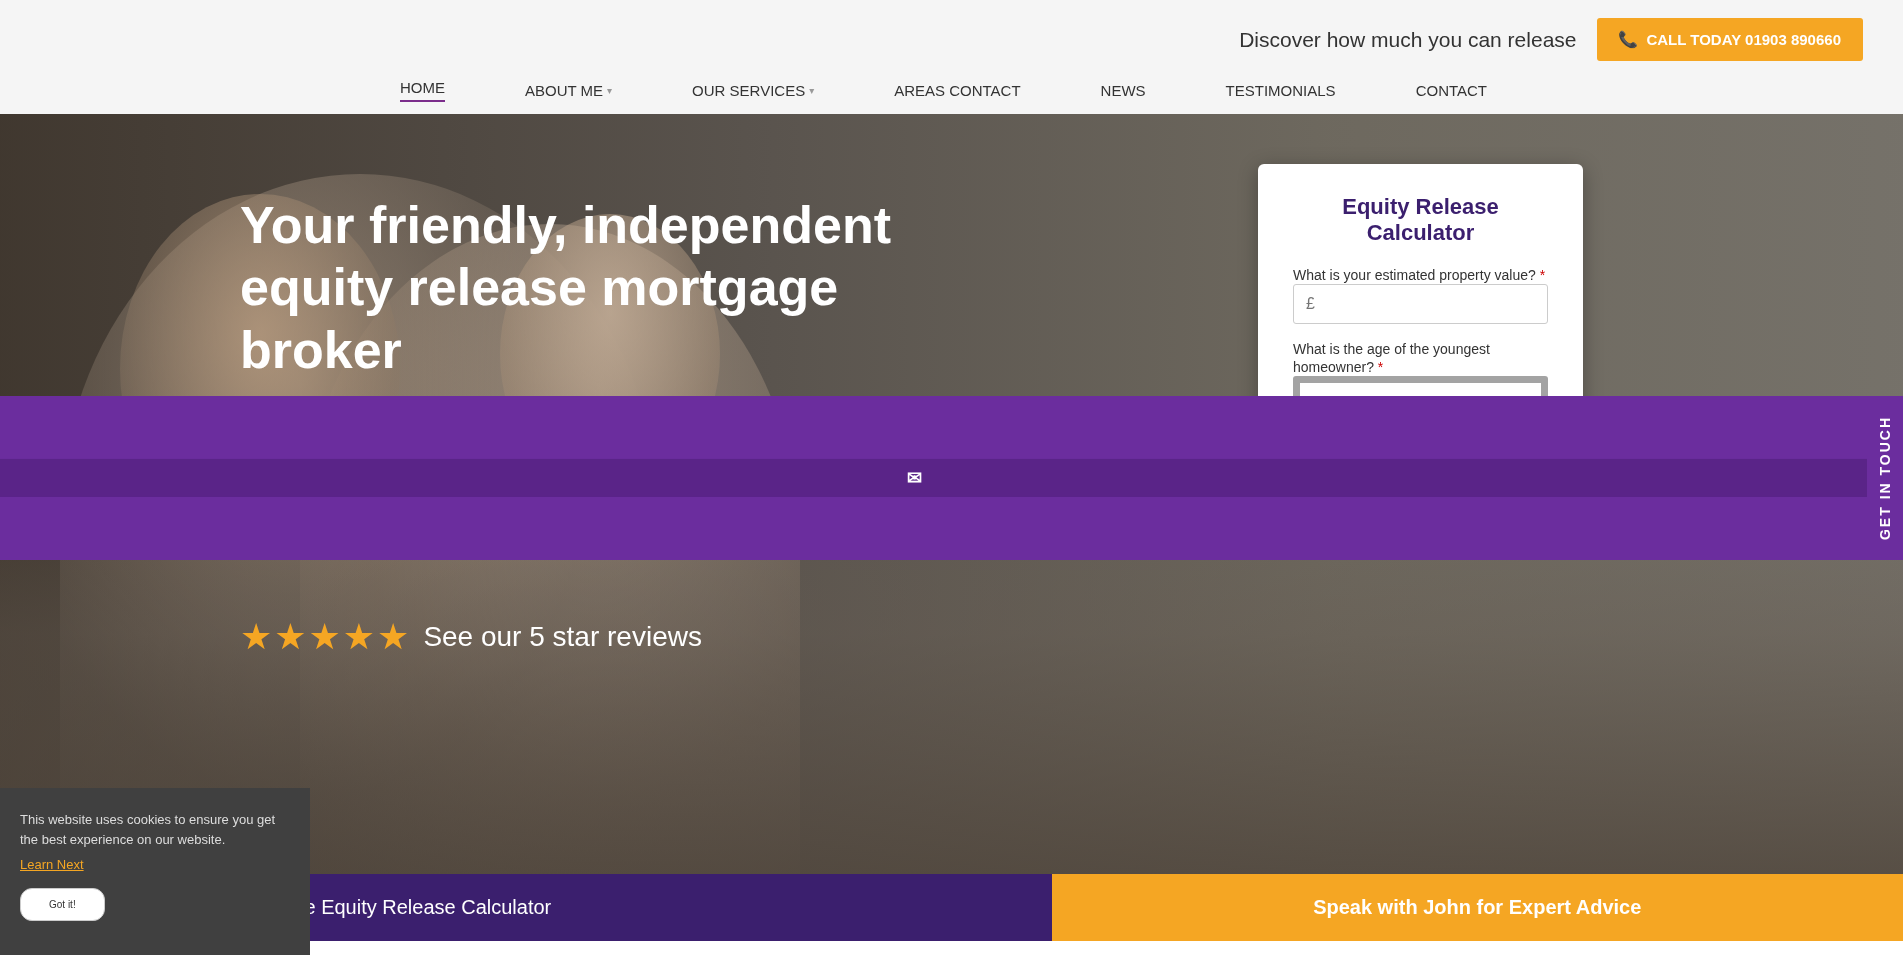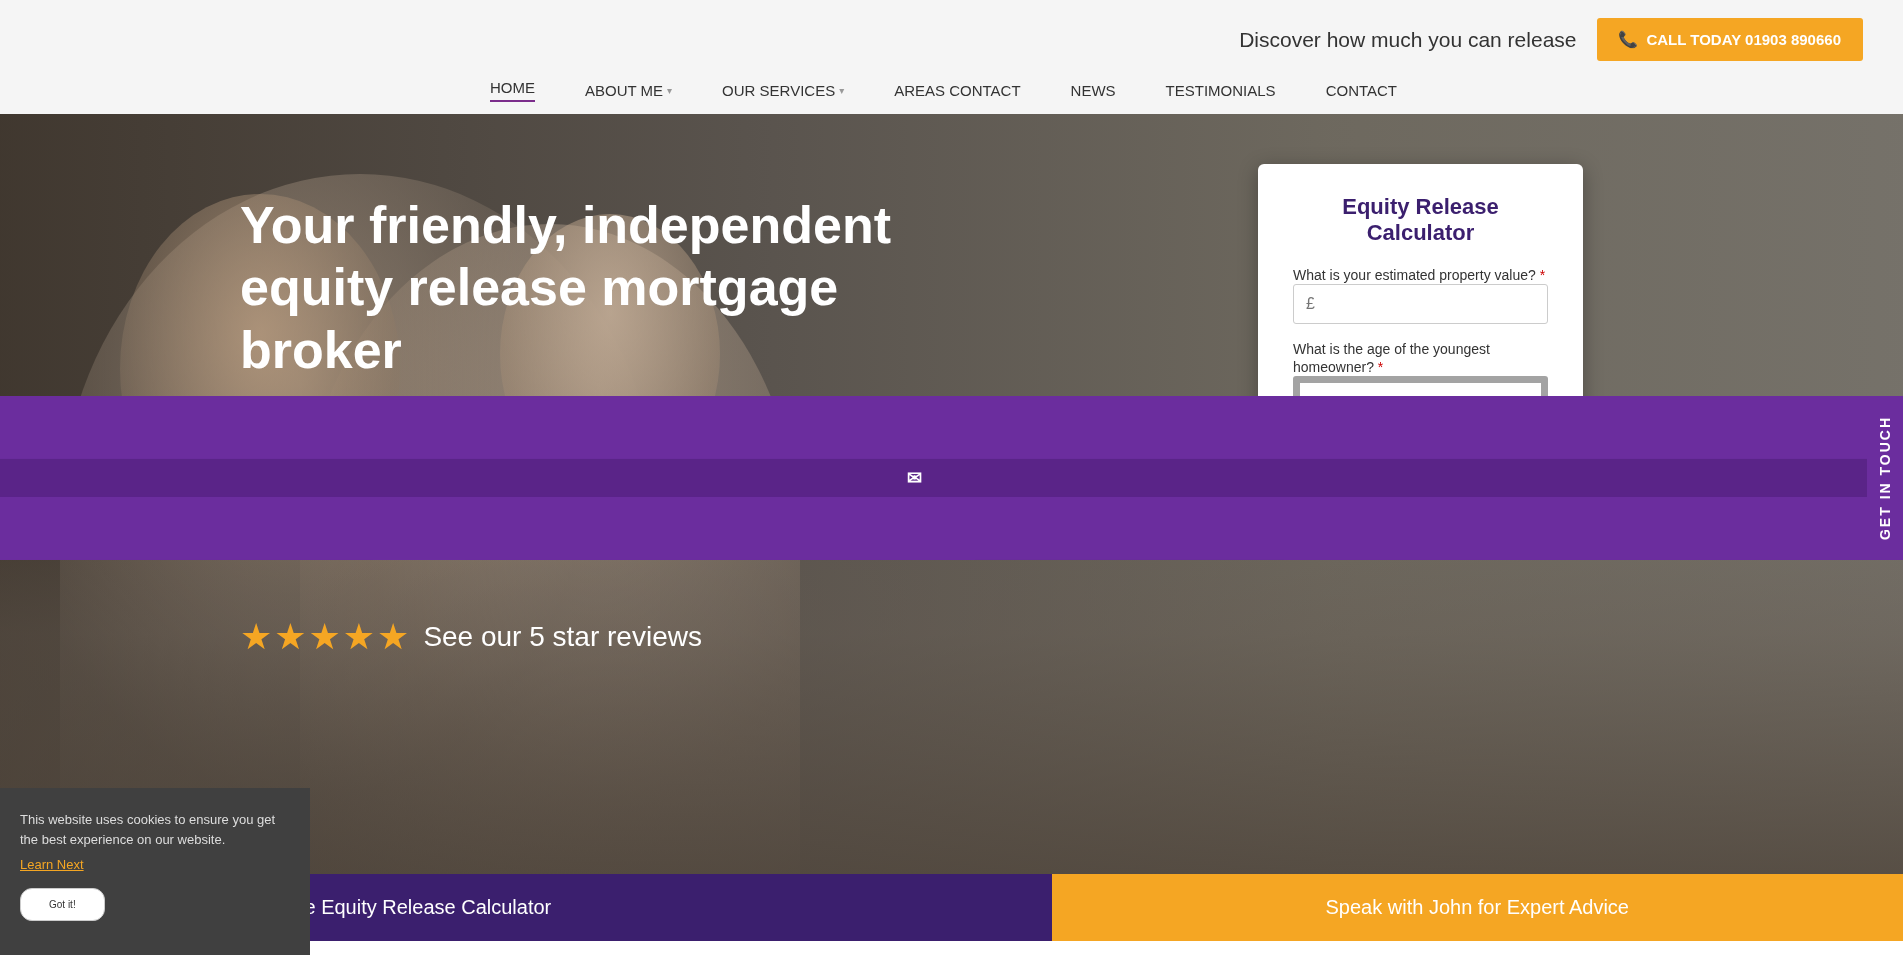--- a/index.html
+++ b/index.html
@@ -33,21 +33,21 @@
       display: flex;
       align-items: center;
       gap: 8px;
     }
     .call-button .phone-icon {
       font-size: 16px;
     }
     .nav {
       display: flex;
       justify-content: center;
-      gap: 50px;
+      gap: 80px;
       padding: 10px 16px 12px 0;
     }
     .nav-item {
       font-size: 15px;
       color: #333;
       text-decoration: none;
       cursor: pointer;
       display: flex;
       align-items: center;
       gap: 4px;
@@ -268,21 +268,21 @@
       padding: 22px 40px 22px 240px;
       font-size: 20px;
       font-weight: 500;
     }
     .bottom-banner-right {
       flex: 1;
       background: #f5a623;
       color: #fff;
       padding: 22px 40px;
       font-size: 20px;
-      font-weight: 400;
+      font-weight: 700;
       text-align: center;
     }
   </style>
 </head>
 <body>
 
 <div class="header">
   <div class="header-top">
     <span class="header-tagline">Discover how much you can release</span>
     <button class="call-button">

